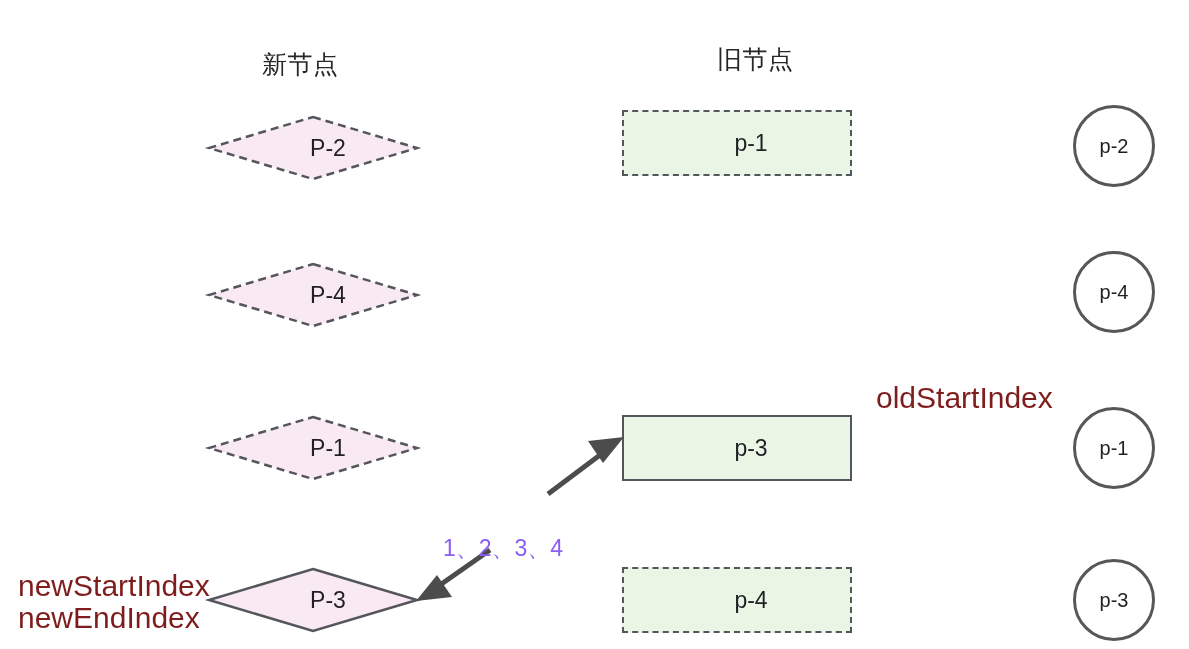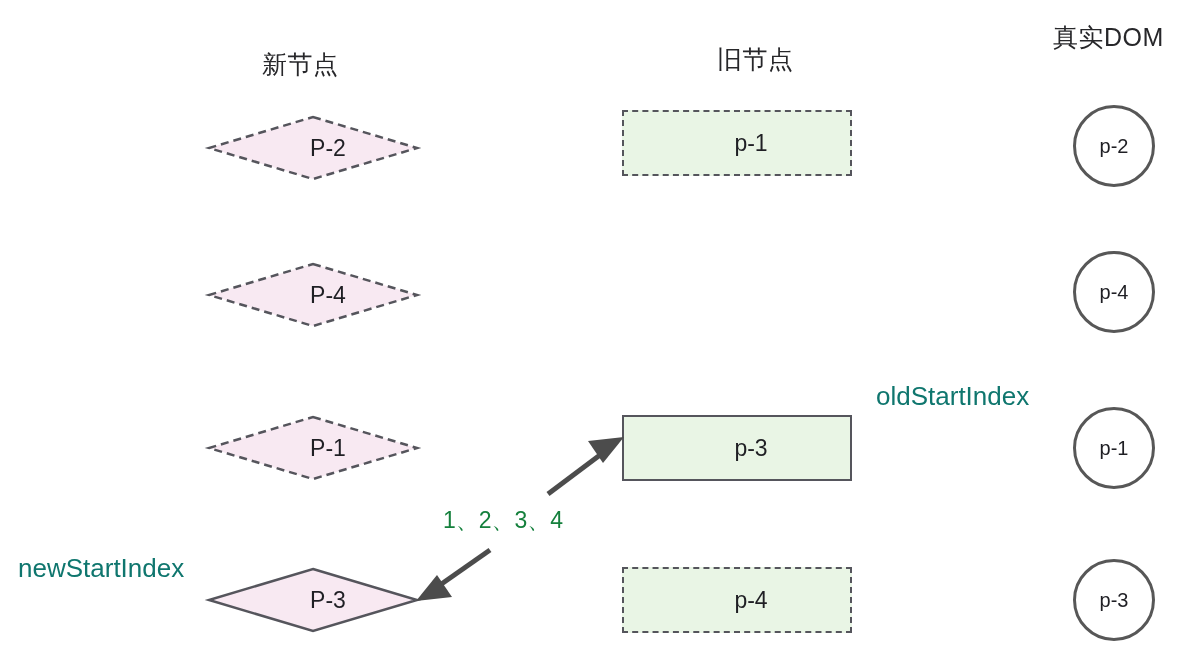--- a/index.html
+++ b/index.html
@@ -92,57 +92,57 @@
     align-items: center;
     justify-content: center;
     font-size: 20px;
     color: #1f1f24;
     box-sizing: border-box;
   }
 
   
   .index-label {
     position: absolute;
-    font-size: 26px;
-    color: #0f766e;
+    font-size: 30px;
+    color: #7f1d1d;
     white-space: nowrap;
   }
-  .index-right { text-align: left; }
+  .index-right { text-align: left; margin-top: 16px; }
 
   
   #arrows {
     position: absolute;
     left: 0; top: 0;
     width: 1189px;
     height: 649px;
     overflow: visible;
     pointer-events: none;
   }
   .arrow-line {
     stroke: #4c4c4c;
     stroke-width: 5;
     fill: none;
   }
   .arrow-head { fill: #4c4c4c; }
 
   .move-label {
     position: absolute;
     font-size: 23px;
-    color: #15803d;
+    color: #8b5cf6;
     white-space: nowrap;
+    margin-top: 28px;
   }
 </style>
 </head>
 <body>
 
 <div id="canvas">
 
   <div class="col-header" id="hdr-new">新节点</div>
   <div class="col-header" id="hdr-old">旧节点</div>
-  <div class="col-header" id="hdr-dom">真实DOM</div>
 
   <div class="diamond-wrap" style="left:207px; top:115px;">
     <svg viewBox="0 0 212 66" preserveAspectRatio="none">
       <polygon points="106,2 210,33 106,64 2,33" fill="#f8e9f2" stroke="#55555c" stroke-width="2.5" stroke-dasharray="8 5"></polygon>
     </svg>
     <div class="diamond-label">P-2</div>
   </div>
 
   <div class="diamond-wrap" style="left:207px; top:262px;">
     <svg viewBox="0 0 212 66" preserveAspectRatio="none">
@@ -176,20 +176,21 @@
 
   <div class="circle-node" style="left:1073px; top:251px;">p-4</div>
 
   <div class="circle-node" style="left:1073px; top:407px;">p-1</div>
 
   <div class="circle-node" style="left:1073px; top:559px;">p-3</div>
 
   <div class="index-label" style="left:876px; top:381px;">oldStartIndex</div>
 
   <div class="index-label index-right" style="left:18px; top:553px; width:185px;">newStartIndex</div>
+  <div class="index-label index-right" style="left:18px; top:585px; width:185px;">newEndIndex</div>
 
   <svg id="arrows" viewBox="0 0 1189 649">
 
     <g>
       <line class="arrow-line" x1="548" y1="494" x2="604" y2="452"></line>
       <polygon class="arrow-head" points="624,437 588,441 603,463"></polygon>
     </g>
 
     <g>
       <line class="arrow-line" x1="490" y1="550" x2="440" y2="585"></line>

